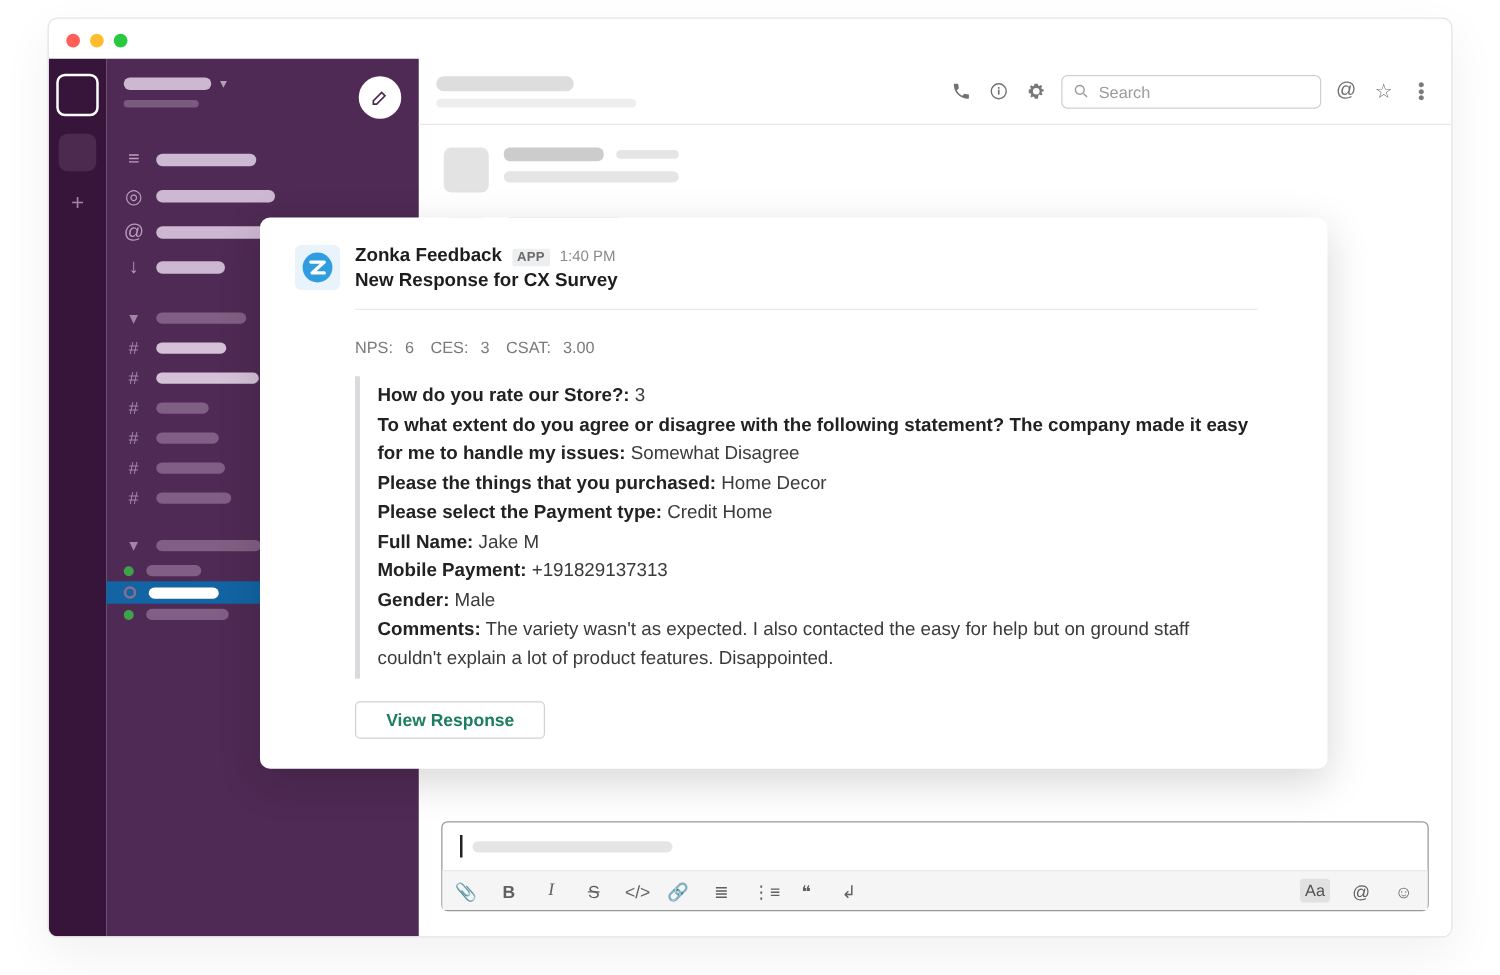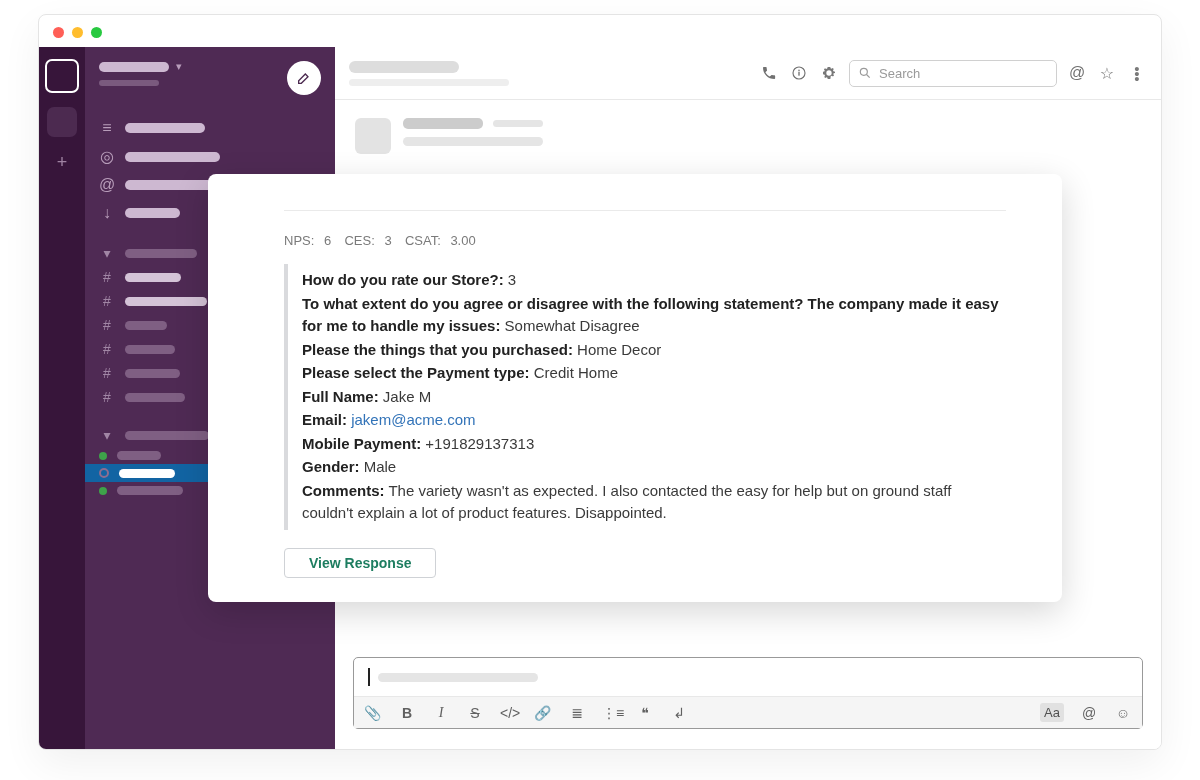--- a/index.html
+++ b/index.html
@@ -273,36 +273,51 @@
             <div class="aa">Aa</div>
             <div class="ti">@</div>
             <div class="ti">☺</div>
           </div>
         </div>
       </div>
     </div>
   </div>
 
   <div class="card">
+    <div class="c-hdr">
+      <div class="c-av">
+        <svg width="26" height="26" viewBox="0 0 24 24">
+            <circle cx="12" cy="12" r="11" fill="#2f9de0"></circle>
+            <path d="M7 8h10l-9 8h9" fill="none" stroke="#fff" stroke-width="2.4" stroke-linecap="round" stroke-linejoin="round"></path>
+          </svg>
+      </div>
+      <div>
+        <div class="c-title">
+          <span class="c-app-name">Zonka Feedback</span>
+          <span class="c-badge">APP</span>
+          <span class="c-time">1:40 PM</span>
+        </div>
+        <div class="c-sub">New Response for CX Survey</div>
+      </div>
+    </div>
 
     <div class="divider" style="margin-top:14px"></div>
 
     <div class="scores">
       <span>NPS:</span> <span>6</span>
       &nbsp;<span>CES:</span> <span>3</span>
       &nbsp;<span>CSAT:</span> <span>3.00</span>
     </div>
 
     <div class="answers">
       <div class="row"><span class="q">How do you rate our Store?:</span> <span class="a">3</span></div>
       <div class="row"><span class="q">To what extent do you agree or disagree with the following statement? The company made it easy for me to handle my issues:</span> <span class="a">Somewhat Disagree</span></div>
       <div class="row"><span class="q">Please the things that you purchased:</span> <span class="a">Home Decor</span></div>
       <div class="row"><span class="q">Please select the Payment type:</span> <span class="a">Credit Home</span></div>
       <div class="row"><span class="q">Full Name:</span> <span class="a">Jake M</span></div>
-      <div class="row"><span class="q">Email:</span> <a class="link">jakem@acme.com</a></div>
       <div class="row"><span class="q">Mobile Payment:</span> <span class="a">+191829137313</span></div>
       <div class="row"><span class="q">Gender:</span> <span class="a">Male</span></div>
       <div class="row"><span class="q">Comments:</span> <span class="a">The variety wasn't as expected. I also contacted the easy for help but on ground staff couldn't explain a lot of product features. Disappointed.</span></div>
     </div>
 
     <div class="view-btn">View Response</div>
   </div>
 </div>
 
 </body></html>

